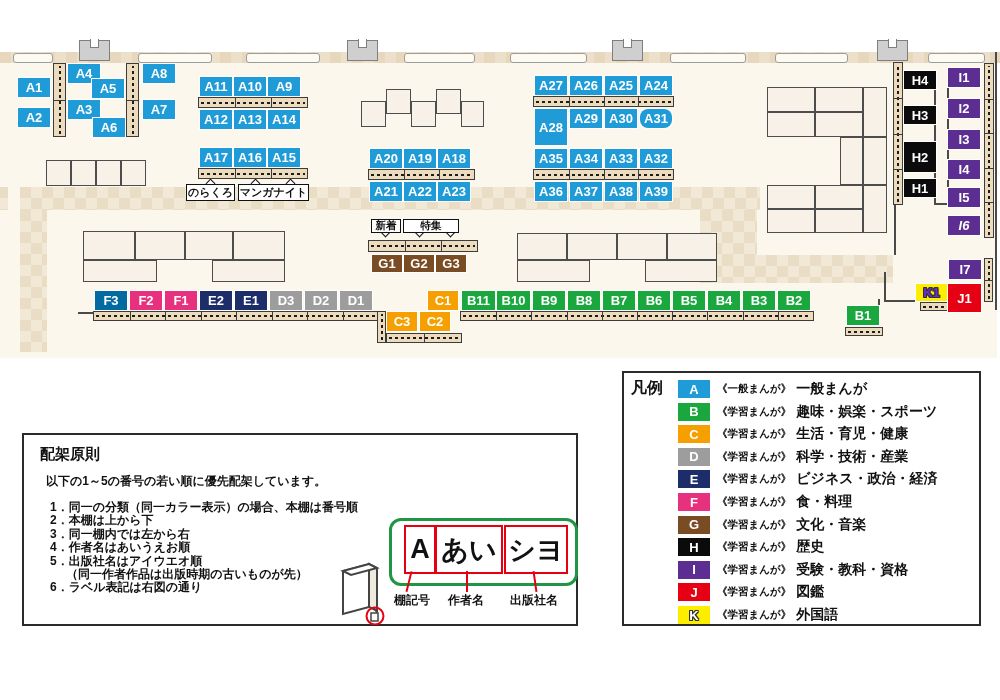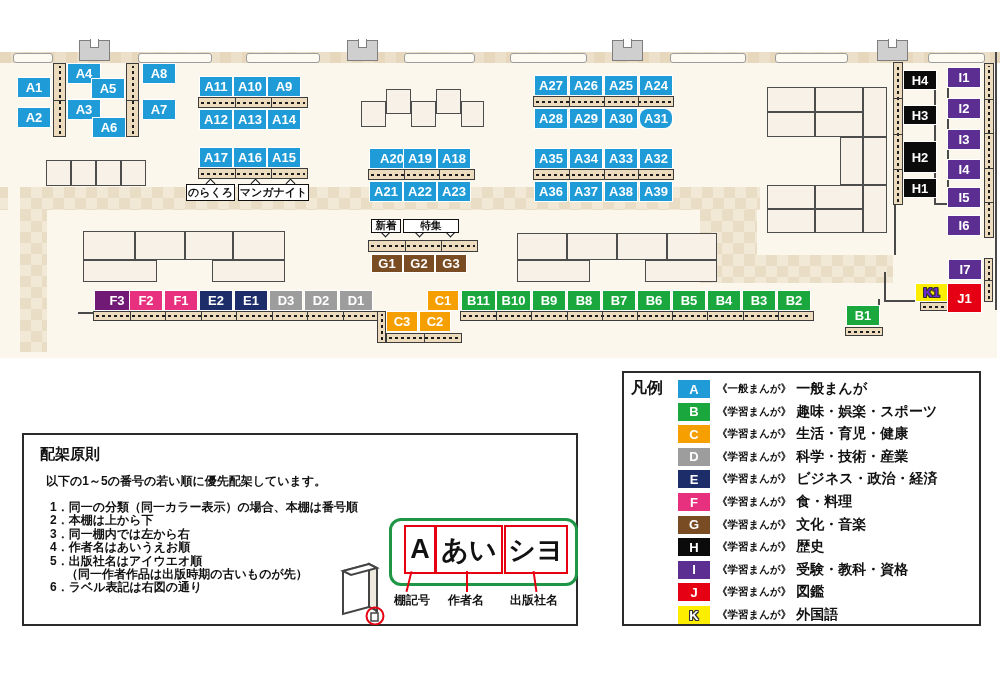--- a/index.html
+++ b/index.html
@@ -226,46 +226,46 @@
       <div class="lbl abs" style="left: 143px; top: 100px; width: 32px; height: 19px; background: rgb(31, 155, 216);">A7</div>
       <div class="lbl abs" style="left: 200px; top: 77px; width: 32px; height: 19px; background: rgb(31, 155, 216);">A11</div>
       <div class="lbl abs" style="left: 234px; top: 77px; width: 32px; height: 19px; background: rgb(31, 155, 216);">A10</div>
       <div class="lbl abs" style="left: 268px; top: 77px; width: 32px; height: 19px; background: rgb(31, 155, 216);">A9</div>
       <div class="lbl abs" style="left: 200px; top: 110px; width: 32px; height: 19px; background: rgb(31, 155, 216);">A12</div>
       <div class="lbl abs" style="left: 234px; top: 110px; width: 32px; height: 19px; background: rgb(31, 155, 216);">A13</div>
       <div class="lbl abs" style="left: 268px; top: 110px; width: 32px; height: 19px; background: rgb(31, 155, 216);">A14</div>
       <div class="lbl abs" style="left: 200px; top: 148px; width: 32px; height: 19px; background: rgb(31, 155, 216); text-align: center;">A17</div>
       <div class="lbl abs" style="left: 234px; top: 148px; width: 32px; height: 19px; background: rgb(31, 155, 216);">A16</div>
       <div class="lbl abs" style="left: 268px; top: 148px; width: 32px; height: 19px; background: rgb(31, 155, 216);">A15</div>
-      <div class="lbl abs" style="left: 370px; top: 149px; width: 44px; height: 19px; background: rgb(31, 155, 216);">A20</div>
+      <div class="lbl abs" style="left: 370px; top: 149px; width: 32px; height: 19px; background: rgb(31, 155, 216);">A20</div>
       <div class="lbl abs" style="left: 404px; top: 149px; width: 32px; height: 19px; background: rgb(31, 155, 216);">A19</div>
       <div class="lbl abs" style="left: 438px; top: 149px; width: 32px; height: 19px; background: rgb(31, 155, 216);">A18</div>
       <div class="lbl abs" style="left: 370px; top: 182px; width: 32px; height: 19px; background: rgb(31, 155, 216);">A21</div>
       <div class="lbl abs" style="left: 404px; top: 182px; width: 32px; height: 19px; background: rgb(31, 155, 216);">A22</div>
       <div class="lbl abs" style="left: 438px; top: 182px; width: 32px; height: 19px; background: rgb(31, 155, 216);">A23</div>
       <div class="lbl abs" style="left: 535px; top: 76px; width: 32px; height: 19px; background: rgb(31, 155, 216);">A27</div>
       <div class="lbl abs" style="left: 570px; top: 76px; width: 32px; height: 19px; background: rgb(31, 155, 216);">A26</div>
       <div class="lbl abs" style="left: 605px; top: 76px; width: 32px; height: 19px; background: rgb(31, 155, 216);">A25</div>
       <div class="lbl abs" style="left: 640px; top: 76px; width: 32px; height: 19px; background: rgb(31, 155, 216);">A24</div>
-      <div class="lbl abs" style="left: 535px; top: 109px; width: 32px; height: 19px; background: rgb(31, 155, 216);">A28</div>
+      <div class="lbl abs" style="left: 535px; top: 109px; width: 32px; height: 36px; background: rgb(31, 155, 216);">A28</div>
       <div class="lbl abs" style="left: 570px; top: 109px; width: 32px; height: 19px; background: rgb(31, 155, 216);">A29</div>
       <div class="lbl abs" style="left: 605px; top: 109px; width: 32px; height: 19px; background: rgb(31, 155, 216);">A30</div>
       <div class="lbl abs" style="left: 640px; top: 109px; width: 32px; height: 19px; background: rgb(31, 155, 216); border-radius: 8px;">A31</div>
       <div class="lbl abs" style="left: 535px; top: 149px; width: 32px; height: 19px; background: rgb(31, 155, 216);">A35</div>
       <div class="lbl abs" style="left: 570px; top: 149px; width: 32px; height: 19px; background: rgb(31, 155, 216);">A34</div>
       <div class="lbl abs" style="left: 605px; top: 149px; width: 32px; height: 19px; background: rgb(31, 155, 216);">A33</div>
       <div class="lbl abs" style="left: 640px; top: 149px; width: 32px; height: 19px; background: rgb(31, 155, 216);">A32</div>
       <div class="lbl abs" style="left: 535px; top: 182px; width: 32px; height: 19px; background: rgb(31, 155, 216);">A36</div>
       <div class="lbl abs" style="left: 570px; top: 182px; width: 32px; height: 19px; background: rgb(31, 155, 216);">A37</div>
       <div class="lbl abs" style="left: 605px; top: 182px; width: 32px; height: 19px; background: rgb(31, 155, 216);">A38</div>
       <div class="lbl abs" style="left: 640px; top: 182px; width: 32px; height: 19px; background: rgb(31, 155, 216);">A39</div>
       <div class="lbl abs" style="left: 372px; top: 255px; width: 30px; height: 17px; background: rgb(122, 76, 36);">G1</div>
       <div class="lbl abs" style="left: 404px; top: 255px; width: 30px; height: 17px; background: rgb(122, 76, 36);">G2</div>
       <div class="lbl abs" style="left: 436px; top: 255px; width: 30px; height: 17px; background: rgb(122, 76, 36);">G3</div>
-      <div class="lbl abs" style="left: 95px; top: 291px; width: 44px; height: 19px; background: #701a75;">F3</div>
+      <div class="lbl abs" style="left: 95px; top: 291px; width: 32px; height: 19px; background: #0369a1;">F3</div>
       <div class="lbl abs" style="left: 130px; top: 291px; width: 32px; height: 19px; background: rgb(232, 49, 126);">F2</div>
       <div class="lbl abs" style="left: 165px; top: 291px; width: 32px; height: 19px; background: rgb(232, 49, 126);">F1</div>
       <div class="lbl abs" style="left: 200px; top: 291px; width: 32px; height: 19px; background: rgb(28, 45, 105);">E2</div>
       <div class="lbl abs" style="left: 235px; top: 291px; width: 32px; height: 19px; background: rgb(28, 45, 105);">E1</div>
       <div class="lbl abs" style="left: 270px; top: 291px; width: 32px; height: 19px; background: rgb(157, 157, 158);">D3</div>
       <div class="lbl abs" style="left: 305px; top: 291px; width: 32px; height: 19px; background: rgb(157, 157, 158);">D2</div>
       <div class="lbl abs" style="left: 340px; top: 291px; width: 32px; height: 19px; background: rgb(157, 157, 158);">D1</div>
       <div class="lbl abs" style="left: 428px; top: 291px; width: 30px; height: 19px; background: rgb(245, 160, 0);">C1</div>
       <div class="lbl abs" style="left: 387px; top: 312px; width: 30px; height: 19px; background: rgb(245, 160, 0);">C3</div>
       <div class="lbl abs" style="left: 420px; top: 312px; width: 30px; height: 19px; background: rgb(245, 160, 0);">C2</div>
@@ -282,21 +282,21 @@
       <div class="lbl abs" style="left: 847px; top: 306px; width: 32px; height: 19px; background: rgb(26, 168, 62);">B1</div>
       <div class="lbl abs" style="left: 904px; top: 71px; width: 32px; height: 18px; background: rgb(11, 11, 11);">H4</div>
       <div class="lbl abs" style="left: 904px; top: 106px; width: 32px; height: 18px; background: rgb(11, 11, 11);">H3</div>
       <div class="lbl abs" style="left: 904px; top: 142px; width: 32px; height: 30px; background: rgb(11, 11, 11);">H2</div>
       <div class="lbl abs" style="left: 904px; top: 179px; width: 32px; height: 18px; background: rgb(11, 11, 11);">H1</div>
       <div class="lbl abs" style="left: 948px; top: 68px; width: 32px; height: 19px; background: rgb(92, 46, 145);">I1</div>
       <div class="lbl abs" style="left: 948px; top: 99px; width: 32px; height: 19px; background: rgb(92, 46, 145);">I2</div>
       <div class="lbl abs" style="left: 948px; top: 130px; width: 32px; height: 19px; background: rgb(92, 46, 145);">I3</div>
       <div class="lbl abs" style="left: 948px; top: 160px; width: 32px; height: 19px; background: rgb(92, 46, 145);">I4</div>
       <div class="lbl abs" style="left: 948px; top: 188px; width: 32px; height: 19px; background: rgb(92, 46, 145);">I5</div>
-      <div class="lbl abs" style="left: 948px; top: 216px; width: 32px; height: 19px; background: rgb(92, 46, 145);">I6</div>
+      <div class="lbl abs" style="left: 948px; top: 216px; width: 32px; height: 19px; background: rgb(92, 46, 145); font-style: italic;">I6</div>
       <div class="lbl abs" style="left: 949px; top: 260px; width: 32px; height: 19px; background: rgb(92, 46, 145);">I7</div>
       <div class="lbl abs k-outline" style="left: 916px; top: 284px; width: 31px; height: 17px; background: rgb(253, 238, 0);">K1</div>
       <div class="lbl abs" style="left: 948px; top: 284px; width: 33px; height: 28px; background: rgb(230, 0, 20);">J1</div>
       <div class="ptr ptr-up abs" style="left: 207px; top: 180px;"></div>
       <div class="callout abs" style="left: 186px; top: 184px; width: 49px; height: 17px; font-size: 11px;">のらくろ</div>
       <div class="ptr ptr-up abs" style="left: 252px; top: 180px;"></div>
       <div class="ptr ptr-up abs" style="left: 287px; top: 180px;"></div>
       <div class="callout abs" style="left: 238px; top: 184px; width: 71px; height: 17px; font-size: 11px;">マンガナイト</div>
       <div class="ptr ptr-down abs" style="left: 382px; top: 229px;"></div>
       <div class="callout abs" style="left: 371px; top: 219px; width: 30px; height: 14px; font-size: 10.5px;">新着</div>

